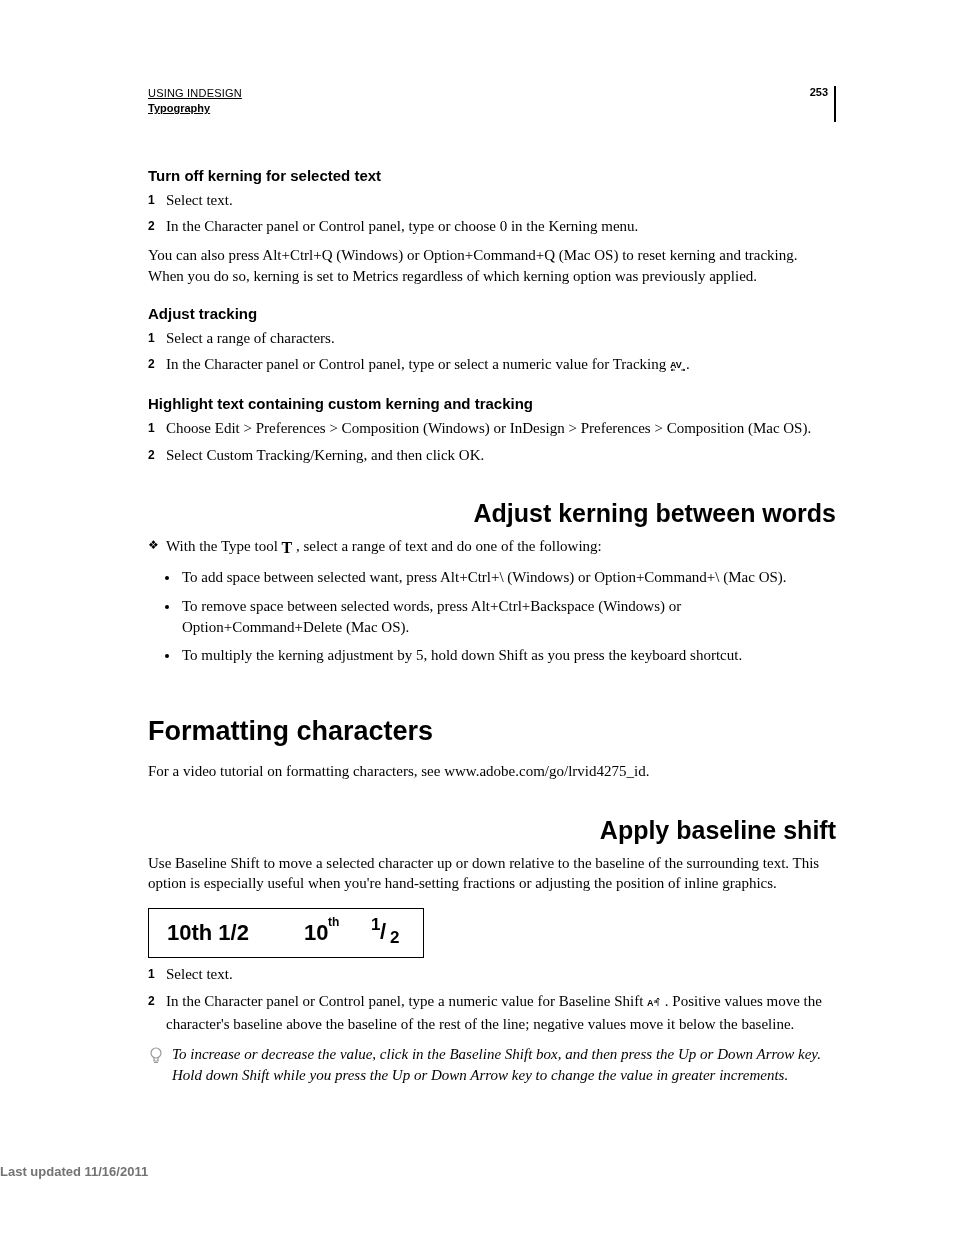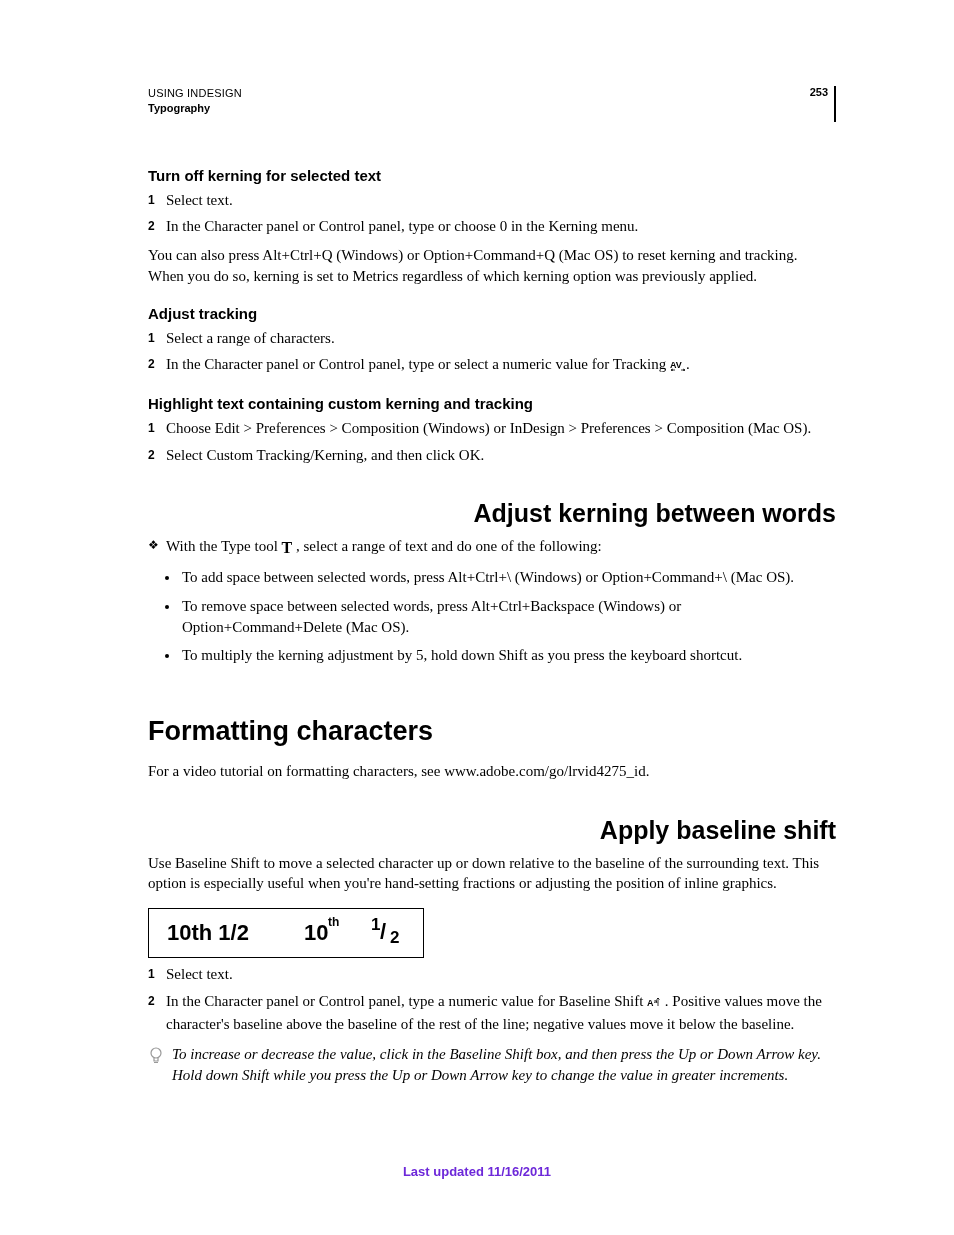--- a/index.html
+++ b/index.html
@@ -31,20 +31,21 @@
     right: 126px;
     font-family: "Myriad Pro", Arial, Helvetica, sans-serif;
     font-weight: bold;
     font-size: 11px;
   }
   .header-block {
     font-family: "Myriad Pro", Arial, Helvetica, sans-serif;
     font-size: 11px;
     line-height: 1.4;
     margin-bottom: 50px;
+    text-decoration: underline;
   }
   .header-block .line1 { letter-spacing: 0.2px; }
   .header-block .line2 { font-weight: bold; }
   .h3 {
     font-family: "Myriad Pro", Arial, Helvetica, sans-serif;
     font-weight: bold;
     font-size: 15px;
     margin: 18px 0 6px 0;
   }
   .h2 {
@@ -179,24 +180,24 @@
   .tip-row .tip-text {
     font-style: italic;
     font-size: 15px;
     line-height: 1.38;
   }
   .footer {
     position: absolute;
     bottom: 56px;
     left: 0;
     width: 100%;
-    text-align: center;
-    font-family: "Myriad Pro", Arial, Helvetica, sans-serif;
-    font-weight: bold;
-    color: #6d28d9;
+    text-align: left;
+    font-family: "Myriad Pro", Arial, Helvetica, sans-serif;
+    font-weight: bold;
+    color: #737373;
     font-size: 13px;
   }
 </style>
 </head>
 <body>
 
 <div class="page">
 
   <div class="page-number">253</div>
   <div class="header-line"></div>
@@ -228,21 +229,21 @@
   <ol class="steps">
     <li>Choose Edit &gt; Preferences &gt; Composition (Windows) or InDesign &gt; Preferences &gt; Composition (Mac OS).</li>
     <li>Select Custom Tracking/Kerning, and then click OK.</li>
   </ol>
 
   <div class="h2">Adjust kerning between words</div>
   <div class="diamond-item">
     <span>With the Type tool </span><span class="icon-inline" style="font-family:Georgia,serif;font-weight:bold;font-size:16px;">T</span><span> , select a range of text and do one of the following:</span>
   </div>
   <ul class="bullets">
-    <li>To add space between selected words, press Alt+Ctrl+\ (Windows) or Option+Command+\ (Mac OS).</li>
+    <li>To add space between selected want, press Alt+Ctrl+\ (Windows) or Option+Command+\ (Mac OS).</li>
     <li>To remove space between selected words, press Alt+Ctrl+Backspace (Windows) or Option+Command+Delete (Mac OS).</li>
     <li>To multiply the kerning adjustment by 5, hold down Shift as you press the keyboard shortcut.</li>
   </ul>
 
   <div class="h1">Formatting characters</div>
   <div class="body">
     <span>For a video tutorial on formatting characters, see </span><a class="link" href="#">www.adobe.com/go/lrvid4275_id</a><span>.</span>
   </div>
 
   <div class="h2">Apply baseline shift</div>

